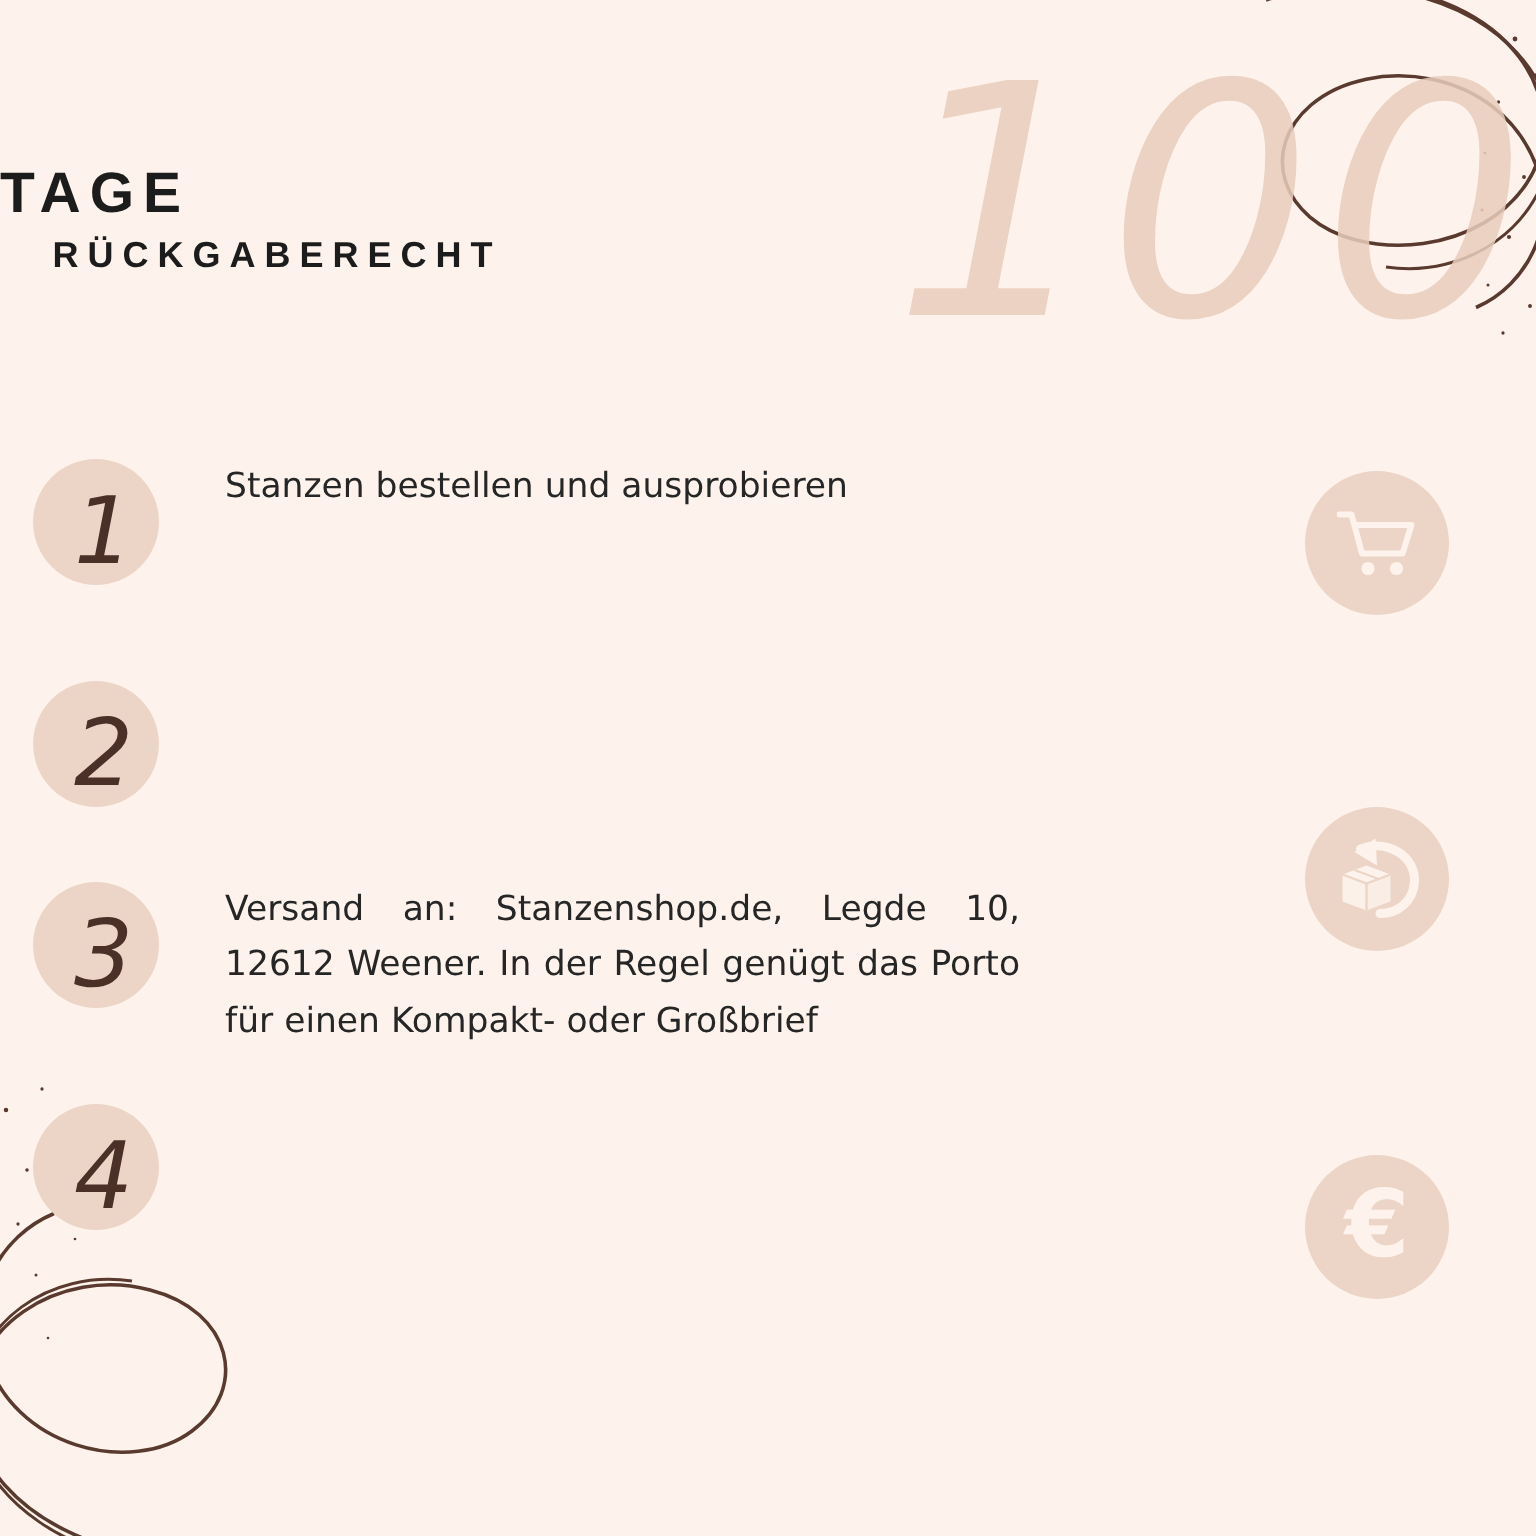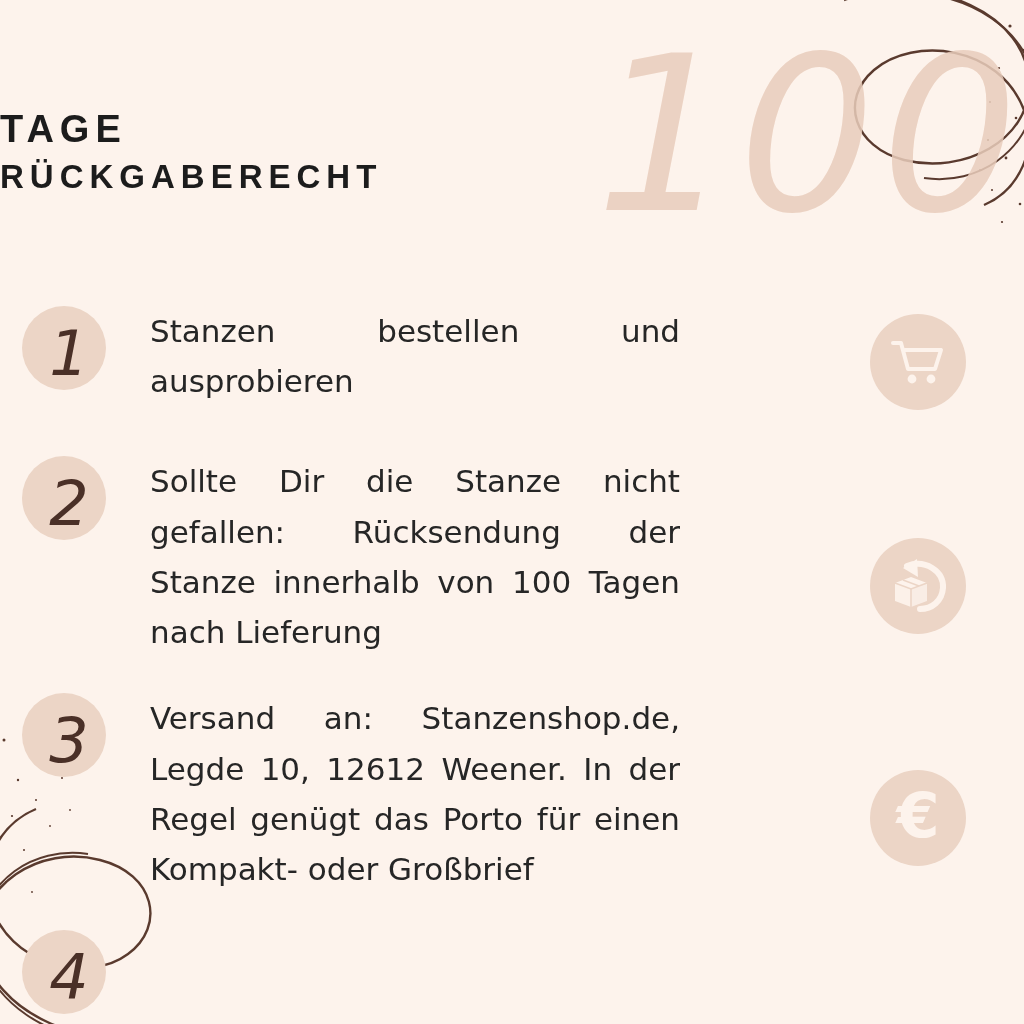--- a/index.html
+++ b/index.html
@@ -55,21 +55,21 @@
     width: 1024px;
     text-align: left;
     color: #1c1c1c;
     font-family: "Liberation Sans", sans-serif;
     font-weight: bold;
     font-size: 38px;
     letter-spacing: 6px;
     line-height: 1.35;
   }
   .headline .l1 { display: block; }
-  .headline .l2 { display: block; font-size: 33px; }
+  .headline .l2 { display: block; font-size: 24px; margin-left: 35px; }
 
   
   .steps {
     position: absolute;
     top: 300px;
     left: 0;
     width: 1024px;
   }
   .step {
     position: relative;
@@ -103,21 +103,21 @@
     color: #4a3027;
     line-height: 1;
     margin-left: -12px;
     margin-top: 4px;
   }
   .step-text {
     flex: 1 1 auto;
     max-width: 530px;
     color: #262626;
     font-family: "DejaVu Sans", sans-serif;
-    font-size: 31px;
+    font-size: 23px;
     line-height: 1.62;
     text-align: justify;
     padding-top: 6px;
   }
   .step-icon {
     position: absolute;
     right: 58px;
     width: 96px;
     height: 96px;
     border-radius: 50%;
@@ -210,21 +210,20 @@
         <div class="badge-num">1</div>
       </div>
       <div class="step-text">Stanzen bestellen und ausprobieren</div>
     </div>
 
     <div class="step step-2">
       <div class="step-badge">
         <div class="badge-circle"></div>
         <div class="badge-num">2</div>
       </div>
-      <div class="step-text">Sollte Dir die Stanze nicht gefallen: Rücksendung der Stanze innerhalb von 100 Tagen nach Lieferung</div>
     </div>
 
     <div class="step step-3">
       <div class="step-badge">
         <div class="badge-circle"></div>
         <div class="badge-num">3</div>
       </div>
       <div class="step-text">Versand an: Stanzenshop.de, Legde 10, 12612 Weener. In der Regel genügt das Porto für einen Kompakt- oder Großbrief</div>
     </div>
 

